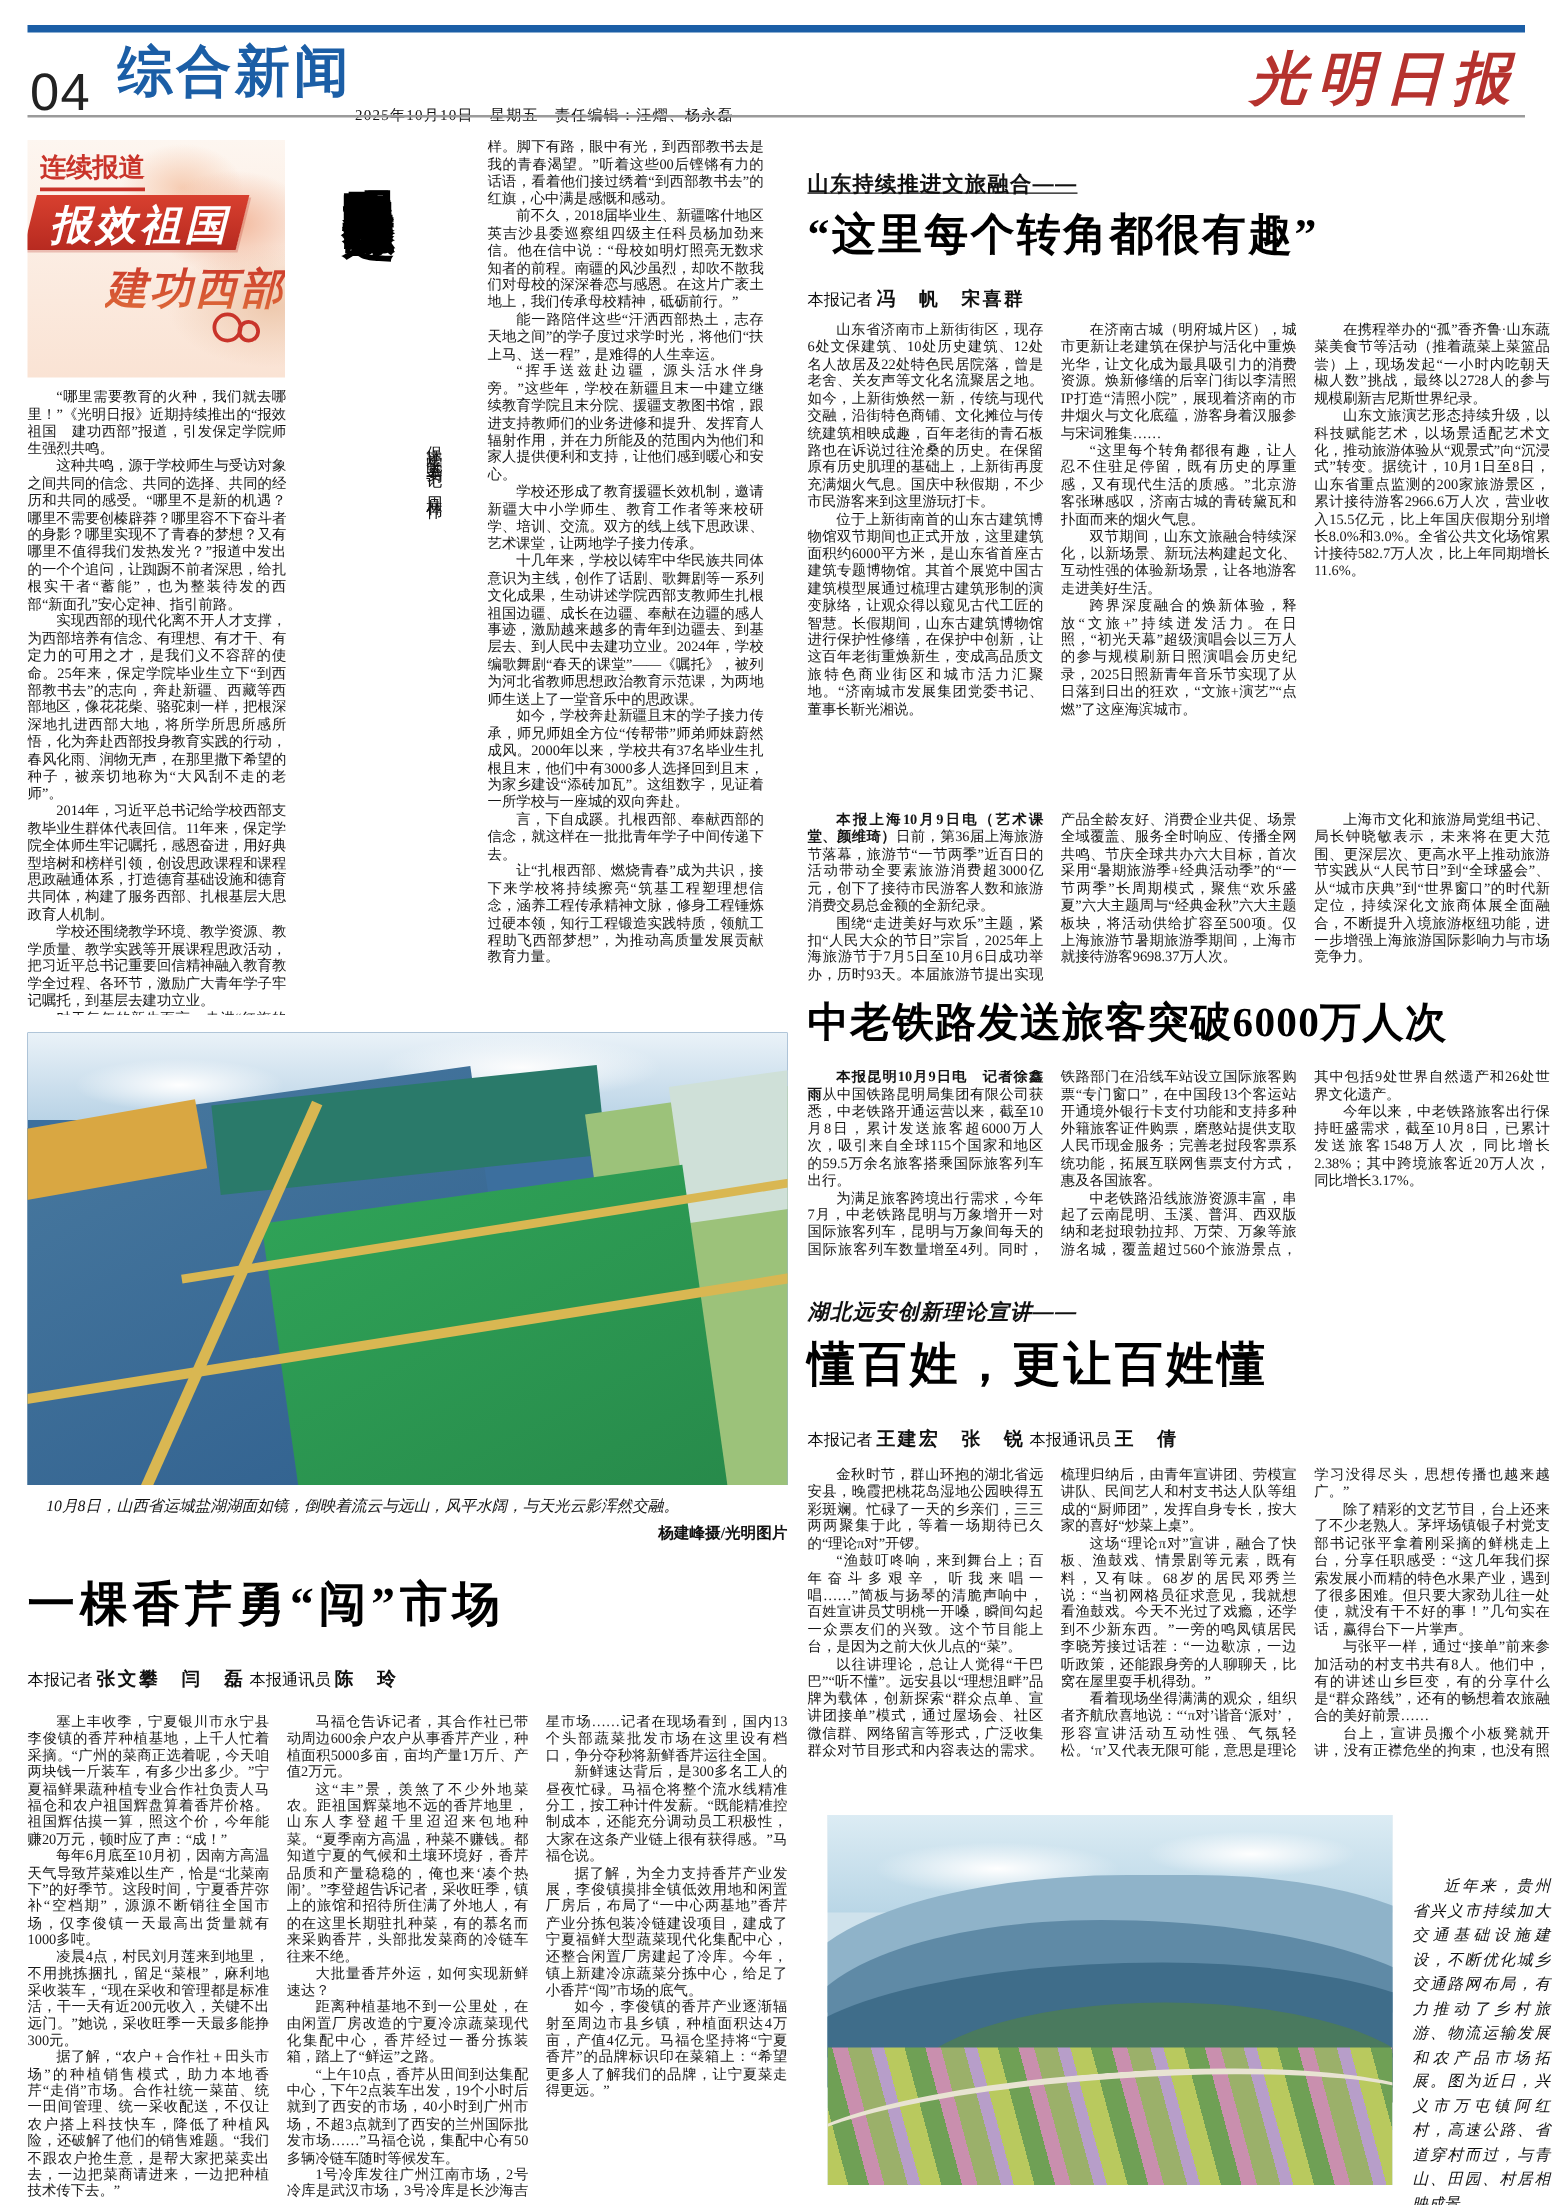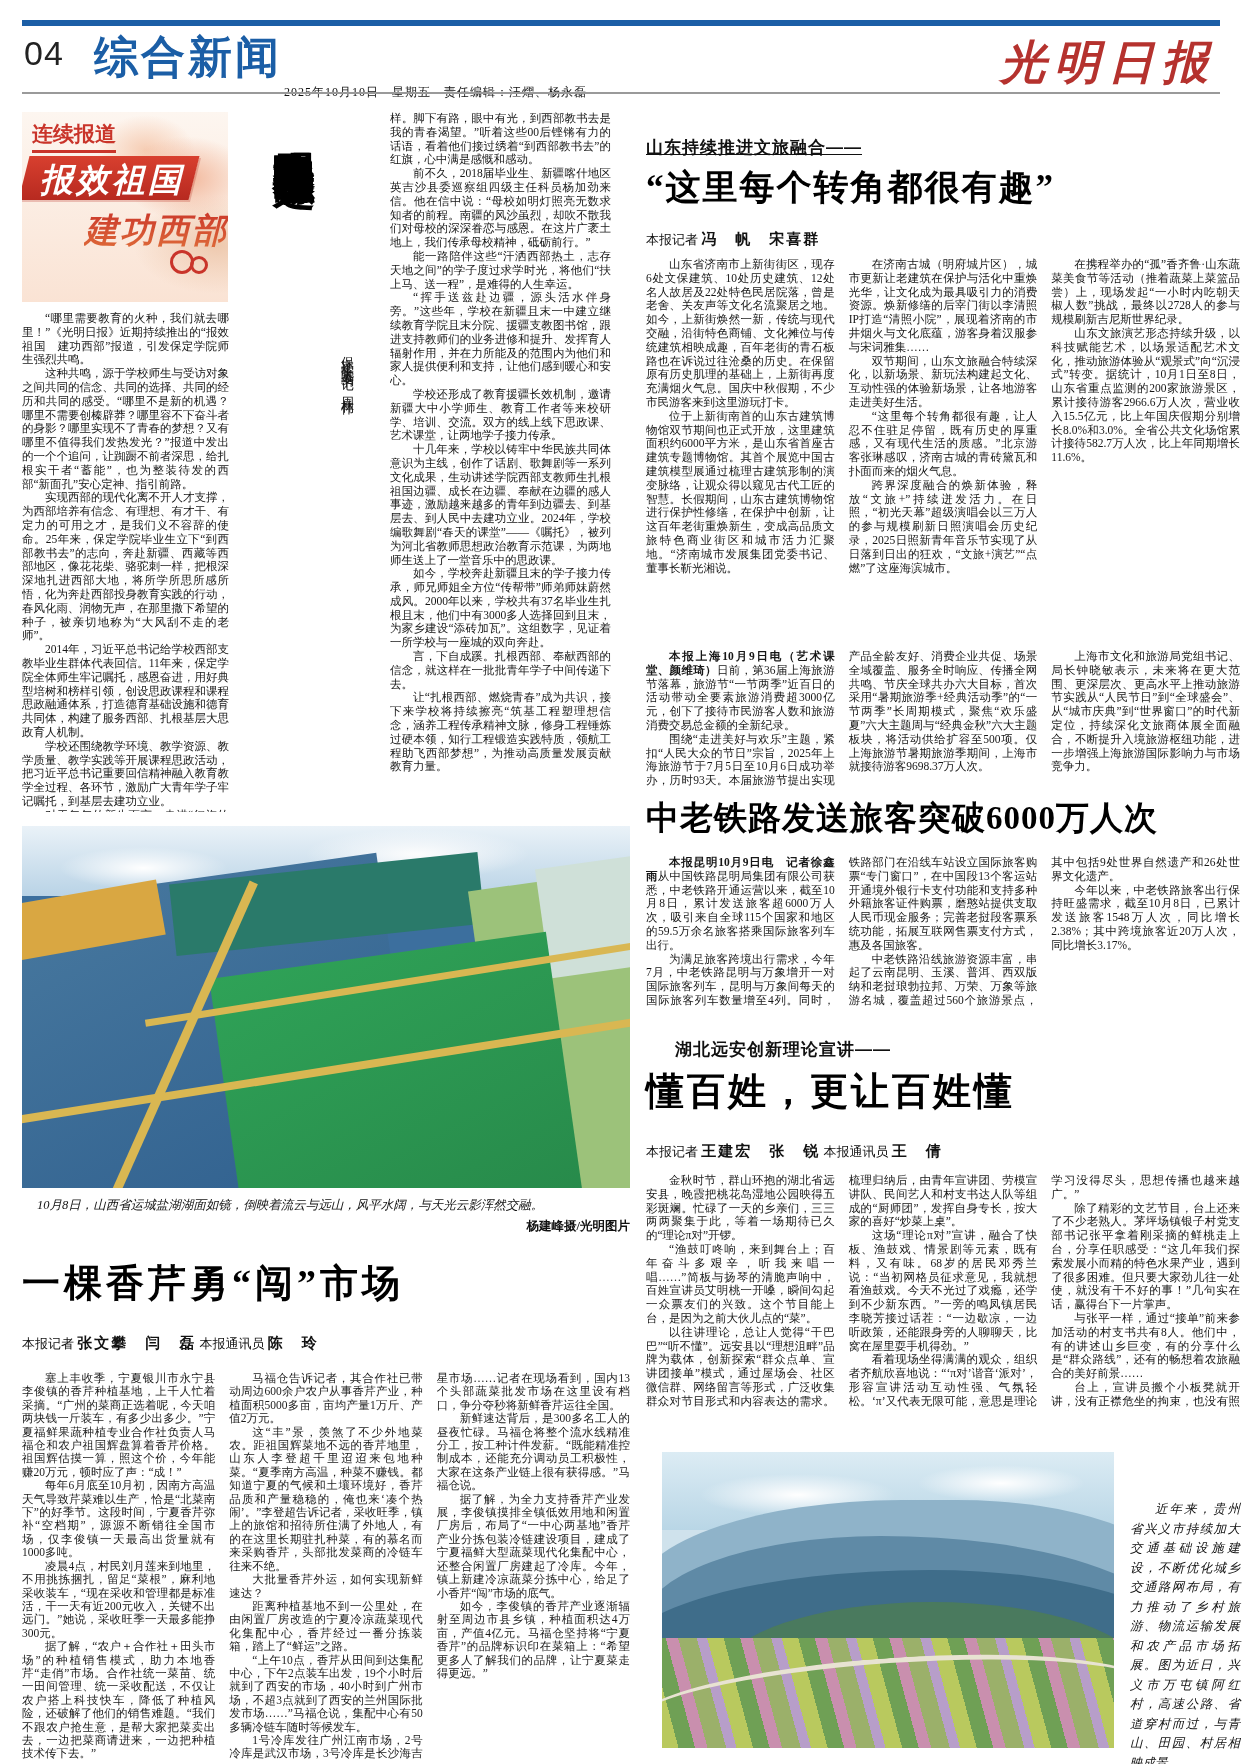--- a/index.html
+++ b/index.html
@@ -1,21 +1,21 @@
 <!DOCTYPE html>
 <html><head>
 <meta charset="utf-8">
 <style>
   html,body{margin:0;padding:0;background:#ffffff;}
   #page{position:relative;width:1242px;height:1764px;background:#fff;overflow:hidden;
         font-family:"Liberation Serif","DejaVu Serif",serif;color:#1a1a1a;}
   
   .blue-bar{position:absolute;left:22px;top:20px;width:1198px;height:6px;background:#1b5ea6;}
-  .page-num{position:absolute;left:24px;top:34px;font-family:"Liberation Sans","DejaVu Sans",sans-serif;
-            font-size:34px;font-weight:400;color:#222;letter-spacing:1px;}
+  .page-num{position:absolute;left:24px;top:50px;font-family:"Liberation Sans","DejaVu Sans",sans-serif;
+            font-size:42px;font-weight:400;color:#222;letter-spacing:1px;}
   .section-title{position:absolute;left:94px;top:28px;font-family:"Liberation Sans","DejaVu Sans",sans-serif;
             font-size:44px;font-weight:900;color:#1b5ea6;letter-spacing:3px;}
   .edition-line{position:absolute;left:284px;top:84px;font-size:12px;font-weight:400;color:#111;letter-spacing:1px;}
   .masthead{position:absolute;right:26px;top:32px;font-size:46px;font-weight:900;font-style:italic;
             color:#b5322e;letter-spacing:8px;}
   .header-rule{position:absolute;left:22px;top:92px;width:1198px;height:2px;background:#9a9a9a;}
 
   
   .para{margin:0;text-indent:2em;text-align:justify;}
   .body-text{font-size:11.5px;line-height:13.8px;color:#161616;}
@@ -80,21 +80,21 @@
 
   
   .sd-kicker{position:absolute;left:646px;top:136px;font-size:17px;letter-spacing:1px;text-decoration:underline;}
   .sd-headline{position:absolute;left:646px;top:164px;font-size:35px;letter-spacing:2px;}
   .sd-byline{position:absolute;left:646px;top:230px;}
   .sd-body{position:absolute;left:646px;top:258px;width:594px;height:328px;overflow:hidden;}
   .sh-headline{position:absolute;left:646px;top:594px;font-size:31px;letter-spacing:1px;}
   .sh-body{position:absolute;left:646px;top:650px;width:594px;height:138px;overflow:hidden;}
   .rw-headline{position:absolute;left:646px;top:796px;font-size:33px;letter-spacing:1px;}
   .rw-body{position:absolute;left:646px;top:856px;width:594px;height:154px;overflow:hidden;}
-  .ya-kicker{position:absolute;left:675px;top:1038px;font-size:17px;letter-spacing:1px;}
+  .ya-kicker{position:absolute;left:646px;top:1038px;font-size:17px;letter-spacing:1px;font-style:italic;}
   .ya-headline{position:absolute;left:646px;top:1066px;font-size:38px;letter-spacing:3px;}
   .ya-byline{position:absolute;left:646px;top:1142px;}
   .ya-body{position:absolute;left:646px;top:1174px;width:594px;height:248px;overflow:hidden;}
 
   
   .photo2{position:absolute;left:662px;top:1452px;width:452px;height:296px;overflow:hidden;background:#cfe2ec;}
   .photo2 .sky{position:absolute;left:0;top:0;width:100%;height:78px;
       background:radial-gradient(140px 30px at 30% 55%,#fff 0,rgba(255,255,255,0) 70%),
                  radial-gradient(120px 26px at 75% 40%,#fff 0,rgba(255,255,255,0) 70%),
                  linear-gradient(180deg,#dcecf4,#b9d6e6);}
@@ -194,22 +194,22 @@
   <div class="kicker sd-kicker">山东持续推进文旅融合——</div>
   <div class="headline sd-headline">“这里每个转角都很有趣”</div>
   <div class="byline sd-byline">
     <span>本报记者</span>
     <b>冯　帆　宋喜群</b>
   </div>
   <div class="sd-body cols3 body-text">
       <p class="para">山东省济南市上新街街区，现存6处文保建筑、10处历史建筑、12处名人故居及22处特色民居院落，曾是老舍、关友声等文化名流聚居之地。如今，上新街焕然一新，传统与现代交融，沿街特色商铺、文化摊位与传统建筑相映成趣，百年老街的青石板路也在诉说过往沧桑的历史。在保留原有历史肌理的基础上，上新街再度充满烟火气息。国庆中秋假期，不少市民游客来到这里游玩打卡。</p>
       <p class="para">位于上新街南首的山东古建筑博物馆双节期间也正式开放，这里建筑面积约6000平方米，是山东省首座古建筑专题博物馆。其首个展览中国古建筑模型展通过梳理古建筑形制的演变脉络，让观众得以窥见古代工匠的智慧。长假期间，山东古建筑博物馆进行保护性修缮，在保护中创新，让这百年老街重焕新生，变成高品质文旅特色商业街区和城市活力汇聚地。“济南城市发展集团党委书记、董事长靳光湘说。</p>
       <p class="para">在济南古城（明府城片区），城市更新让老建筑在保护与活化中重焕光华，让文化成为最具吸引力的消费资源。焕新修缮的后宰门街以李清照IP打造“清照小院”，展现着济南的市井烟火与文化底蕴，游客身着汉服参与宋词雅集……</p>
+      <p class="para">“这里每个转角都很有趣，让人忍不住驻足停留，既有历史的厚重感，又有现代生活的质感。”北京游客张琳感叹，济南古城的青砖黛瓦和扑面而来的烟火气息。</p>
       <p class="para">双节期间，山东文旅融合特续深化，以新场景、新玩法构建起文化、互动性强的体验新场景，让各地游客走进美好生活。</p>
-      <p class="para">“这里每个转角都很有趣，让人忍不住驻足停留，既有历史的厚重感，又有现代生活的质感。”北京游客张琳感叹，济南古城的青砖黛瓦和扑面而来的烟火气息。</p>
       <p class="para">跨界深度融合的焕新体验，释放“文旅+”持续迸发活力。在日照，“初光天幕”超级演唱会以三万人的参与规模刷新日照演唱会历史纪录，2025日照新青年音乐节实现了从日落到日出的狂欢，“文旅+演艺”“点燃”了这座海滨城市。</p>
       <p class="para">在携程举办的“孤”香齐鲁·山东蔬菜美食节等活动（推着蔬菜上菜篮品尝）上，现场发起“一小时内吃朝天椒人数”挑战，最终以2728人的参与规模刷新吉尼斯世界纪录。</p>
       <p class="para">山东文旅演艺形态持续升级，以科技赋能艺术，以场景适配艺术文化，推动旅游体验从“观景式”向“沉浸式”转变。据统计，10月1日至8日，山东省重点监测的200家旅游景区，累计接待游客2966.6万人次，营业收入15.5亿元，比上年国庆假期分别增长8.0%和3.0%。全省公共文化场馆累计接待582.7万人次，比上年同期增长11.6%。</p>
     </div>
 
   <div class="sh-body cols3 body-text">
     <p class="para"><b class="dateline">本报上海10月9日电（艺术课堂、颜维琦）</b><span>日前，第36届上海旅游节落幕，旅游节“一节两季”近百日的活动带动全要素旅游消费超3000亿元，创下了接待市民游客人数和旅游消费交易总金额的全新纪录。</span></p>
   <p class="para">围绕“走进美好与欢乐”主题，紧扣“人民大众的节日”宗旨，2025年上海旅游节于7月5日至10月6日成功举办，历时93天。本届旅游节提出实现产品全龄友好、消费企业共促、场景全域覆盖、服务全时响应、传播全网共鸣、节庆全球共办六大目标，首次采用“暑期旅游季+经典活动季”的“一节两季”长周期模式，聚焦“欢乐盛夏”六大主题周与“经典金秋”六大主题板块，将活动供给扩容至500项。仅上海旅游节暑期旅游季期间，上海市就接待游客9698.37万人次。</p>
       <p class="para">上海市文化和旅游局党组书记、局长钟晓敏表示，未来将在更大范围、更深层次、更高水平上推动旅游节实践从“人民节日”到“全球盛会”、从“城市庆典”到“世界窗口”的时代新定位，持续深化文旅商体展全面融合，不断提升入境旅游枢纽功能，进一步增强上海旅游国际影响力与市场竞争力。</p>
     </div>

